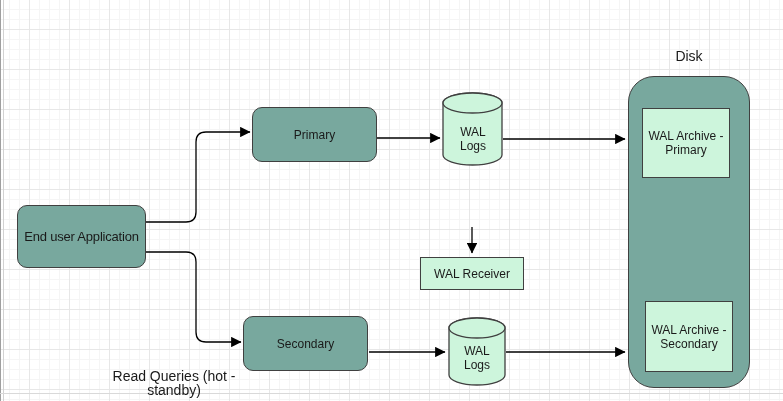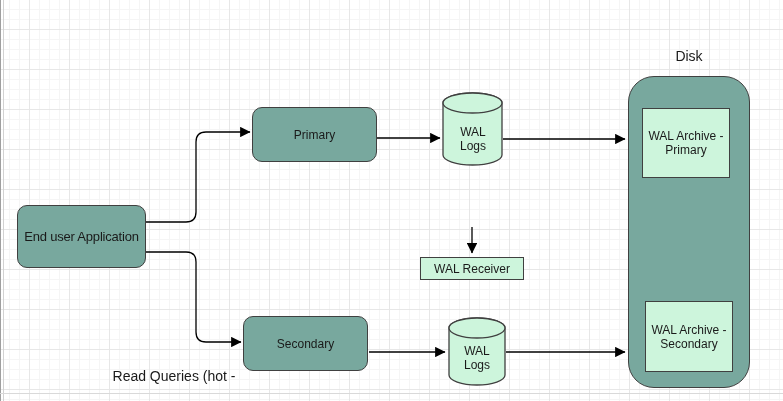--- a/index.html
+++ b/index.html
@@ -135,34 +135,35 @@
     <span>WAL Archive -</span>
     <span>Primary</span>
   </div>
 
   <div class="node mint-node" style="left:645px; top:301px; width:88px; height:71px; z-index:3;">
     <span>WAL Archive -</span>
     <span>Secondary</span>
   </div>
 
 
-  <div class="node mint-node" style="left:420px; top:257px; width:104px; height:23px;">
+  <div class="node mint-node" style="left:420px; top:257px; width:104px; height:33px;">
     <span>WAL Receiver</span>
   </div>
 
   <div class="lbl" style="left:441px; top:125px; width:64px; font-size:12px;">
     <span>WAL</span>
     <span>Logs</span>
   </div>
 
   <div class="lbl" style="left:447px; top:344px; width:60px; font-size:12px;">
     <span>WAL</span>
     <span>Logs</span>
   </div>
 
   <div class="lbl" style="left:146px; top:100px; width:100px;">
   </div>
 
   <div class="lbl" style="left:110px; top:369px; width:128px;">
     <span>Read Queries (hot -</span>
+    <span>standby)</span>
   </div>
 
 </div>
 
 </body></html>

